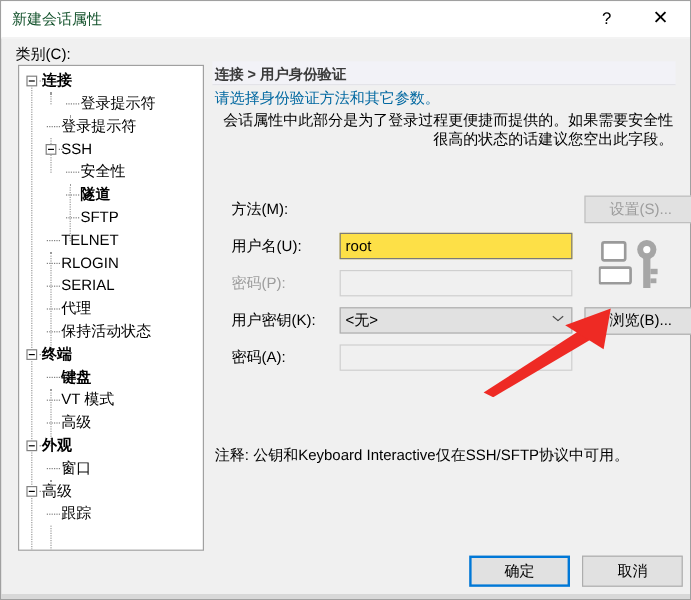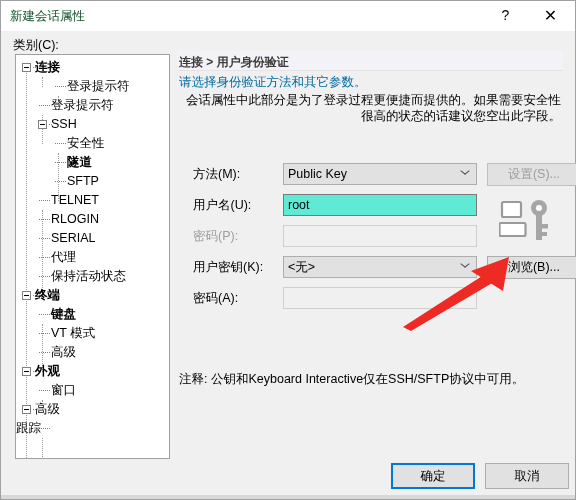--- a/index.html
+++ b/index.html
@@ -181,21 +181,21 @@
 
   .field {
     position: absolute;
     left: 106px;
     width: 194px; height: 22px;
     box-sizing: border-box;
     font-family: "Liberation Sans", "DejaVu Sans", sans-serif;
     font-size: 12.5px;
   }
   .textinput {
-    background: #5eead4;
+    background: #fde047;
     border: 1px solid #7a7a7a;
     padding: 0 0 0 4px;
     line-height: 20px;
     color: #000;
   }
   .textinput.disabled {
     background: #f0f0f0;
     border: 1px solid #cfcfcf;
   }
   .combo {
@@ -329,40 +329,36 @@
         <div class="node"><span class="stub" style="left: 23px; width: 11px;"></span><span class="lbl" style="margin-left: 35px;">SERIAL</span></div>
         <div class="node"><span class="stub" style="left: 23px; width: 11px;"></span><span class="lbl" style="margin-left: 35px;">代理</span></div>
         <div class="node"><span class="stub" style="left: 23px; width: 11px;"></span><span class="lbl" style="margin-left: 35px;">保持活动状态</span></div>
         <div class="node bold"><span class="exp" style="left: 6px;"></span><span class="stub" style="left: 17px; width: 3px;"></span><span class="lbl" style="margin-left: 19px;">终端</span></div>
         <div class="node bold"><span class="stub" style="left: 23px; width: 11px;"></span><span class="lbl" style="margin-left: 35px;">键盘</span></div>
         <div class="node"><span class="stub" style="left: 23px; width: 11px;"></span><span class="lbl" style="margin-left: 35px;">VT 模式</span></div>
         <div class="node"><span class="stub" style="left: 23px; width: 11px;"></span><span class="lbl" style="margin-left: 35px;">高级</span></div>
         <div class="node bold"><span class="exp" style="left: 6px;"></span><span class="stub" style="left: 17px; width: 3px;"></span><span class="lbl" style="margin-left: 19px;">外观</span></div>
         <div class="node"><span class="stub" style="left: 23px; width: 11px;"></span><span class="lbl" style="margin-left: 35px;">窗口</span></div>
         <div class="node"><span class="exp" style="left: 6px;"></span><span class="stub" style="left: 17px; width: 3px;"></span><span class="lbl" style="margin-left: 19px;">高级</span></div>
-        <div class="node"><span class="stub" style="left: 23px; width: 11px;"></span><span class="lbl" style="">跟踪</span></div>
+        <div class="node"><span class="stub" style="left: 23px; width: 11px;"></span><span class="lbl" style="margin-left: 35px;">跟踪</span></div>
         <div class="node bold"></div>
       </div>
   </div>
 
   <div id="right-pane">
     <div id="breadcrumb">
       <div id="breadcrumb-text">连接 &gt; 用户身份验证</div>
     </div>
     <div id="desc-1">请选择身份验证方法和其它参数。</div>
     <div id="desc-2">会话属性中此部分是为了登录过程更便捷而提供的。如果需要安全性很高的状态的话建议您空出此字段。</div>
 
     <div id="form">
 
       <div class="row" style="top:0">
         <span class="flabel">方法(M):</span>
-        <div class="field combo">
-          <span>Public Key</span>
-          <span class="caret"></span>
-        </div>
         <button class="sidebtn disabled" style="top:0">设置(S)...</button>
       </div>
 
       <div class="row" style="top:31px">
         <span class="flabel">用户名(U):</span>
         <input class="field textinput" type="text" value="root" style="">
       </div>
 
       <div class="row" style="top:62px">
         <span class="flabel disabled">密码(P):</span>

